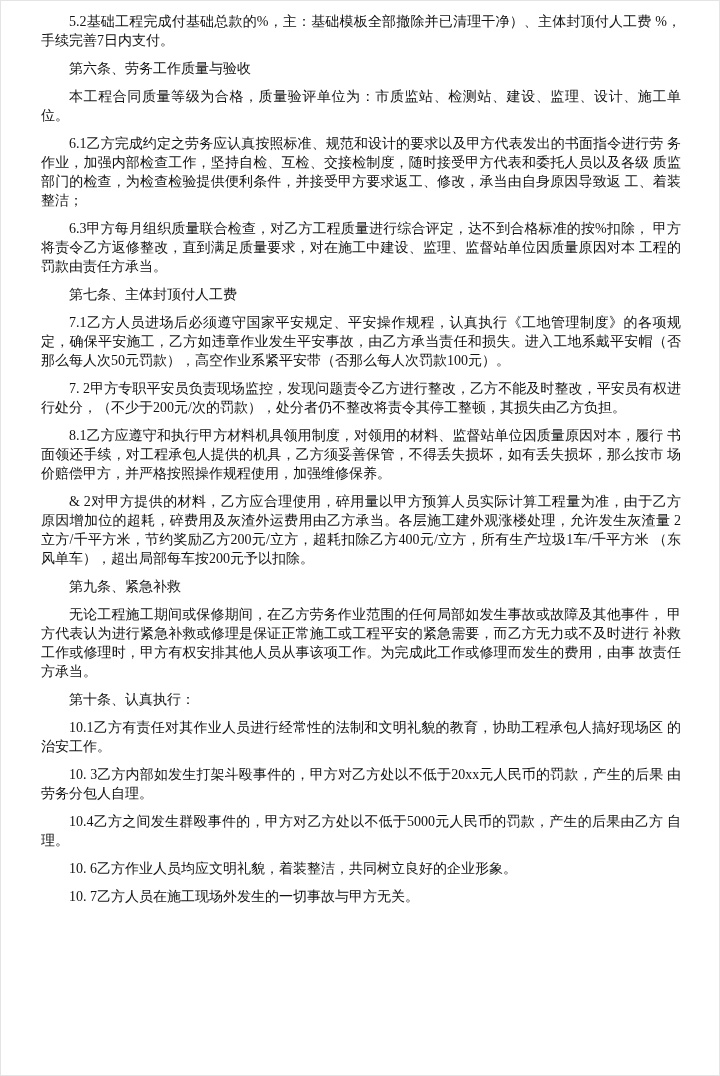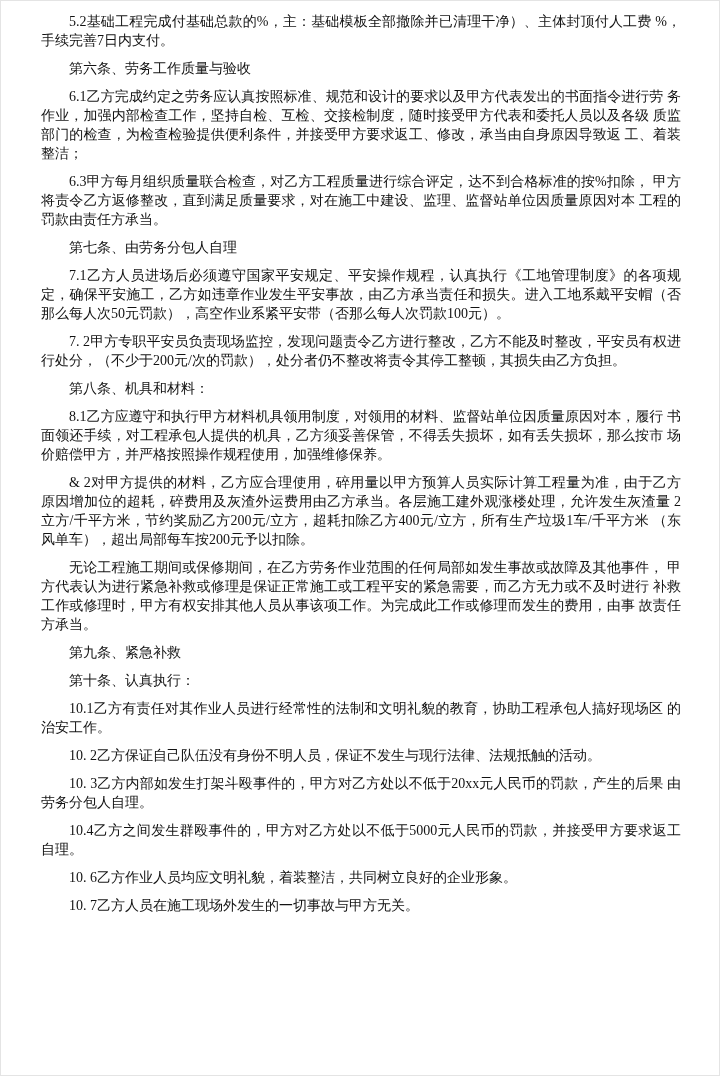--- a/index.html
+++ b/index.html
@@ -29,31 +29,30 @@
     text-align: left;
   }
 </style>
 </head>
 <body>
 
 <div class="page">
   <div id="doc-body">
       <p class="para">5.2基础工程完成付基础总款的%，主：基础模板全部撤除并已清理干净）、主体封顶付人工费 %，手续完善7日内支付。</p>
       <p class="para heading">第六条、劳务工作质量与验收</p>
+      <p class="para">本工程合同质量等级为合格，质量验评单位为：市质监站、检测站、建设、监理、设计、施工单 位。</p>
       <p class="para">6.1乙方完成约定之劳务应认真按照标准、规范和设计的要求以及甲方代表发出的书面指令进行劳 务作业，加强内部检查工作，坚持自检、互检、交接检制度，随时接受甲方代表和委托人员以及各级 质监部门的检查，为检查检验提供便利条件，并接受甲方要求返工、修改，承当由自身原因导致返 工、着装整洁；</p>
       <p class="para">6.3甲方每月组织质量联合检查，对乙方工程质量进行综合评定，达不到合格标准的按%扣除， 甲方将责令乙方返修整改，直到满足质量要求，对在施工中建设、监理、监督站单位因质量原因对本 工程的罚款由责任方承当。</p>
-      <p class="para heading">第七条、由劳务分包人自理</p>
+      <p class="para heading">第七条、主体封顶付人工费</p>
       <p class="para">7.1乙方人员进场后必须遵守国家平安规定、平安操作规程，认真执行《工地管理制度》的各项规 定，确保平安施工，乙方如违章作业发生平安事故，由乙方承当责任和损失。进入工地系戴平安帽（否 那么每人次50元罚款），高空作业系紧平安带（否那么每人次罚款100元）。</p>
       <p class="para">7.    2甲方专职平安员负责现场监控，发现问题责令乙方进行整改，乙方不能及时整改，平安员有权进行处分，（不少于200元/次的罚款），处分者仍不整改将责令其停工整顿，其损失由乙方负担。</p>
-      <p class="para heading">第八条、机具和材料：</p>
       <p class="para">8.1乙方应遵守和执行甲方材料机具领用制度，对领用的材料、监督站单位因质量原因对本，履行 书面领还手续，对工程承包人提供的机具，乙方须妥善保管，不得丢失损坏，如有丢失损坏，那么按市 场价赔偿甲方，并严格按照操作规程使用，加强维修保养。</p>
       <p class="para">&amp; 2对甲方提供的材料，乙方应合理使用，碎用量以甲方预算人员实际计算工程量为准，由于乙方 原因增加位的超耗，碎费用及灰渣外运费用由乙方承当。各层施工建外观涨楼处理，允许发生灰渣量 2立方/千平方米，节约奖励乙方200元/立方，超耗扣除乙方400元/立方，所有生产垃圾1车/千平方米 （东风单车），超出局部每车按200元予以扣除。</p>
+      <p class="para heading">第九条、紧急补救</p>
       <p class="para">无论工程施工期间或保修期间，在乙方劳务作业范围的任何局部如发生事故或故障及其他事件， 甲方代表认为进行紧急补救或修理是保证正常施工或工程平安的紧急需要，而乙方无力或不及时进行 补救工作或修理时，甲方有权安排其他人员从事该项工作。为完成此工作或修理而发生的费用，由事 故责任方承当。</p>
-      <p class="para heading">第九条、紧急补救</p>
       <p class="para heading">第十条、认真执行：</p>
       <p class="para">10.1乙方有责任对其作业人员进行经常性的法制和文明礼貌的教育，协助工程承包人搞好现场区 的治安工作。</p>
-      <p class="para">10. 2乙方保证自己队伍没有身份不明人员，保证不发生与现行法律、法规抵触的活动。</p>
       <p class="para">10. 3乙方内部如发生打架斗殴事件的，甲方对乙方处以不低于20xx元人民币的罚款，产生的后果 由劳务分包人自理。</p>
-      <p class="para">10.4乙方之间发生群殴事件的，甲方对乙方处以不低于5000元人民币的罚款，并接受甲方要求返工 自理。</p>
+      <p class="para">10.4乙方之间发生群殴事件的，甲方对乙方处以不低于5000元人民币的罚款，产生的后果由乙方 自理。</p>
       <p class="para">10. 6乙方作业人员均应文明礼貌，着装整洁，共同树立良好的企业形象。</p>
       <p class="para">10. 7乙方人员在施工现场外发生的一切事故与甲方无关。</p>
     </div>
 </div>
 
 </body></html>

